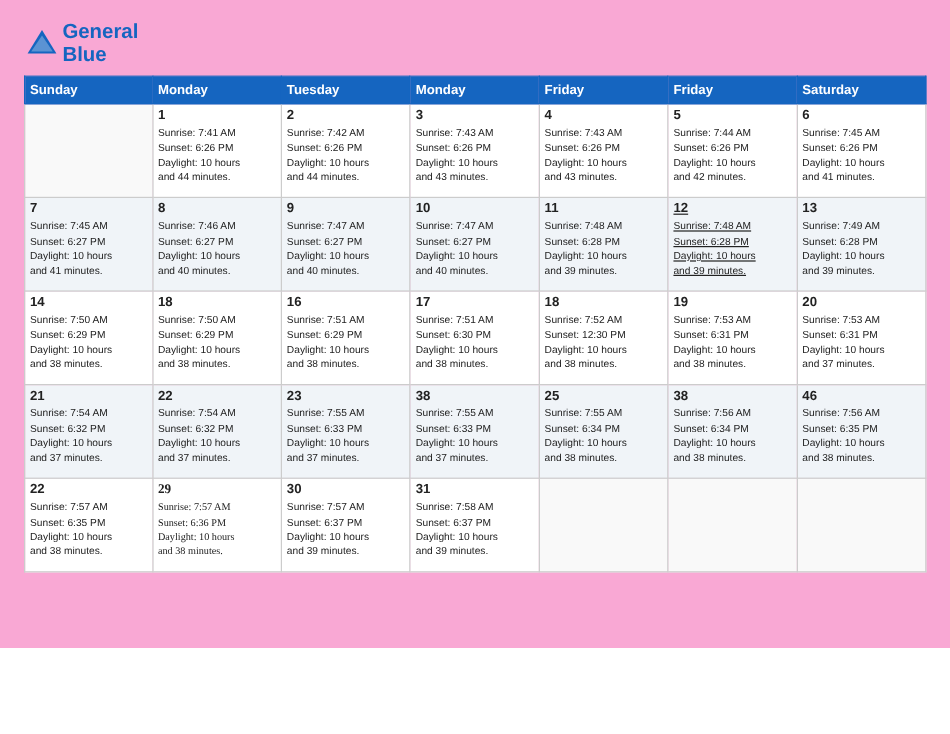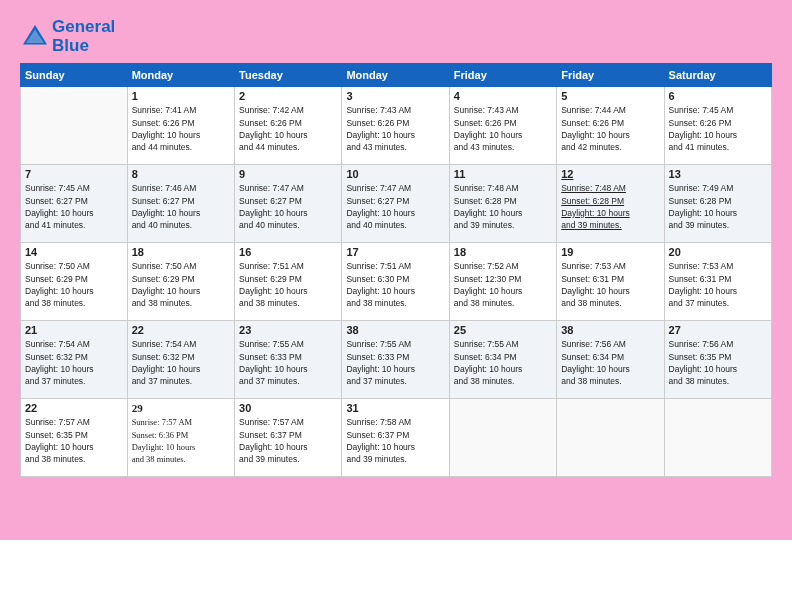--- a/index.html
+++ b/index.html
@@ -307,21 +307,21 @@
 and 38 minutes.</div>
           </td>
           <td style="background-color: rgb(240, 244, 248);">
             <span class="day-num">38</span>
             <div class="cell-info" style="white-space: pre-line;">Sunrise: 7:56 AM
 Sunset: 6:34 PM
 Daylight: 10 hours
 and 38 minutes.</div>
           </td>
           <td style="background-color: rgb(240, 244, 248);">
-            <span class="day-num">27</span>
+            <span class="day-num">46</span>
             <div class="cell-info" style="white-space: pre-line;">Sunrise: 7:56 AM
 Sunset: 6:35 PM
 Daylight: 10 hours
 and 38 minutes.</div>
           </td>
         </tr>
         <tr>
           <td style="background-color: rgb(255, 255, 255);">
             <span class="day-num">22</span>
             <div class="cell-info" style="white-space: pre-line;">Sunrise: 7:57 AM

